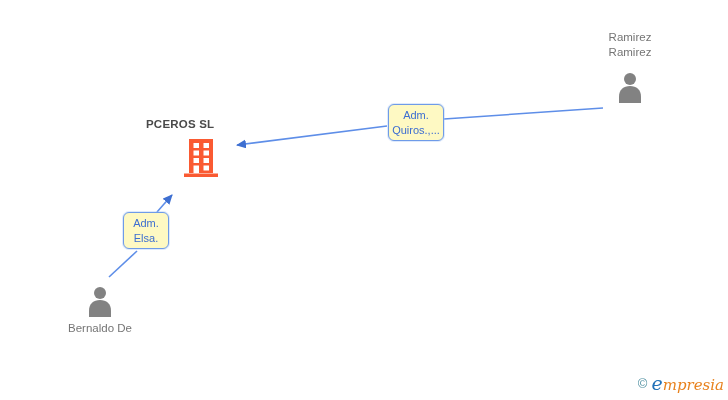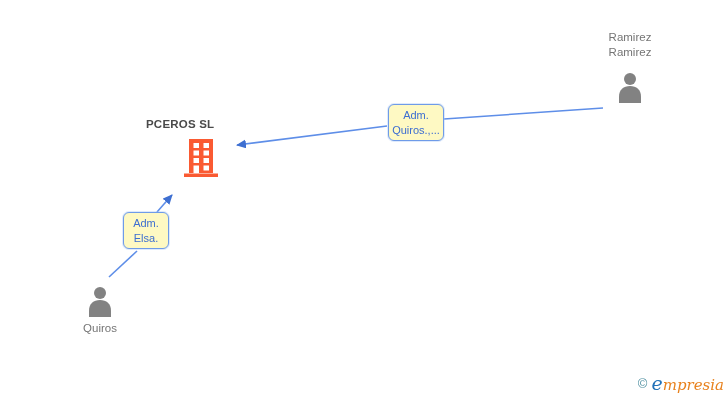--- a/index.html
+++ b/index.html
@@ -83,21 +83,21 @@
   </span>
 </div>
 
 <div class="abs person person-left">
   <span class="person-icon">
     <svg width="30" height="32" viewBox="0 0 30 32" xmlns="http://www.w3.org/2000/svg">
       <circle cx="15" cy="8" r="6" fill="#828282"></circle>
       <path d="M15,15 C8.5,15 4,19 4,25.5 L4,32 L26,32 L26,25.5 C26,19 21.5,15 15,15 Z" fill="#828282"></path>
     </svg>
   </span>
-  <div>Quiros</div>
+  <div>Bernaldo De</div>
 </div>
 
 <div class="abs edge-label edge-label-1">
   <div>Adm.</div>
   <div>Quiros.,...</div>
 </div>
 <div class="abs edge-label edge-label-2">
   <div>Adm.</div>
   <div>Elsa.</div>
 </div>

